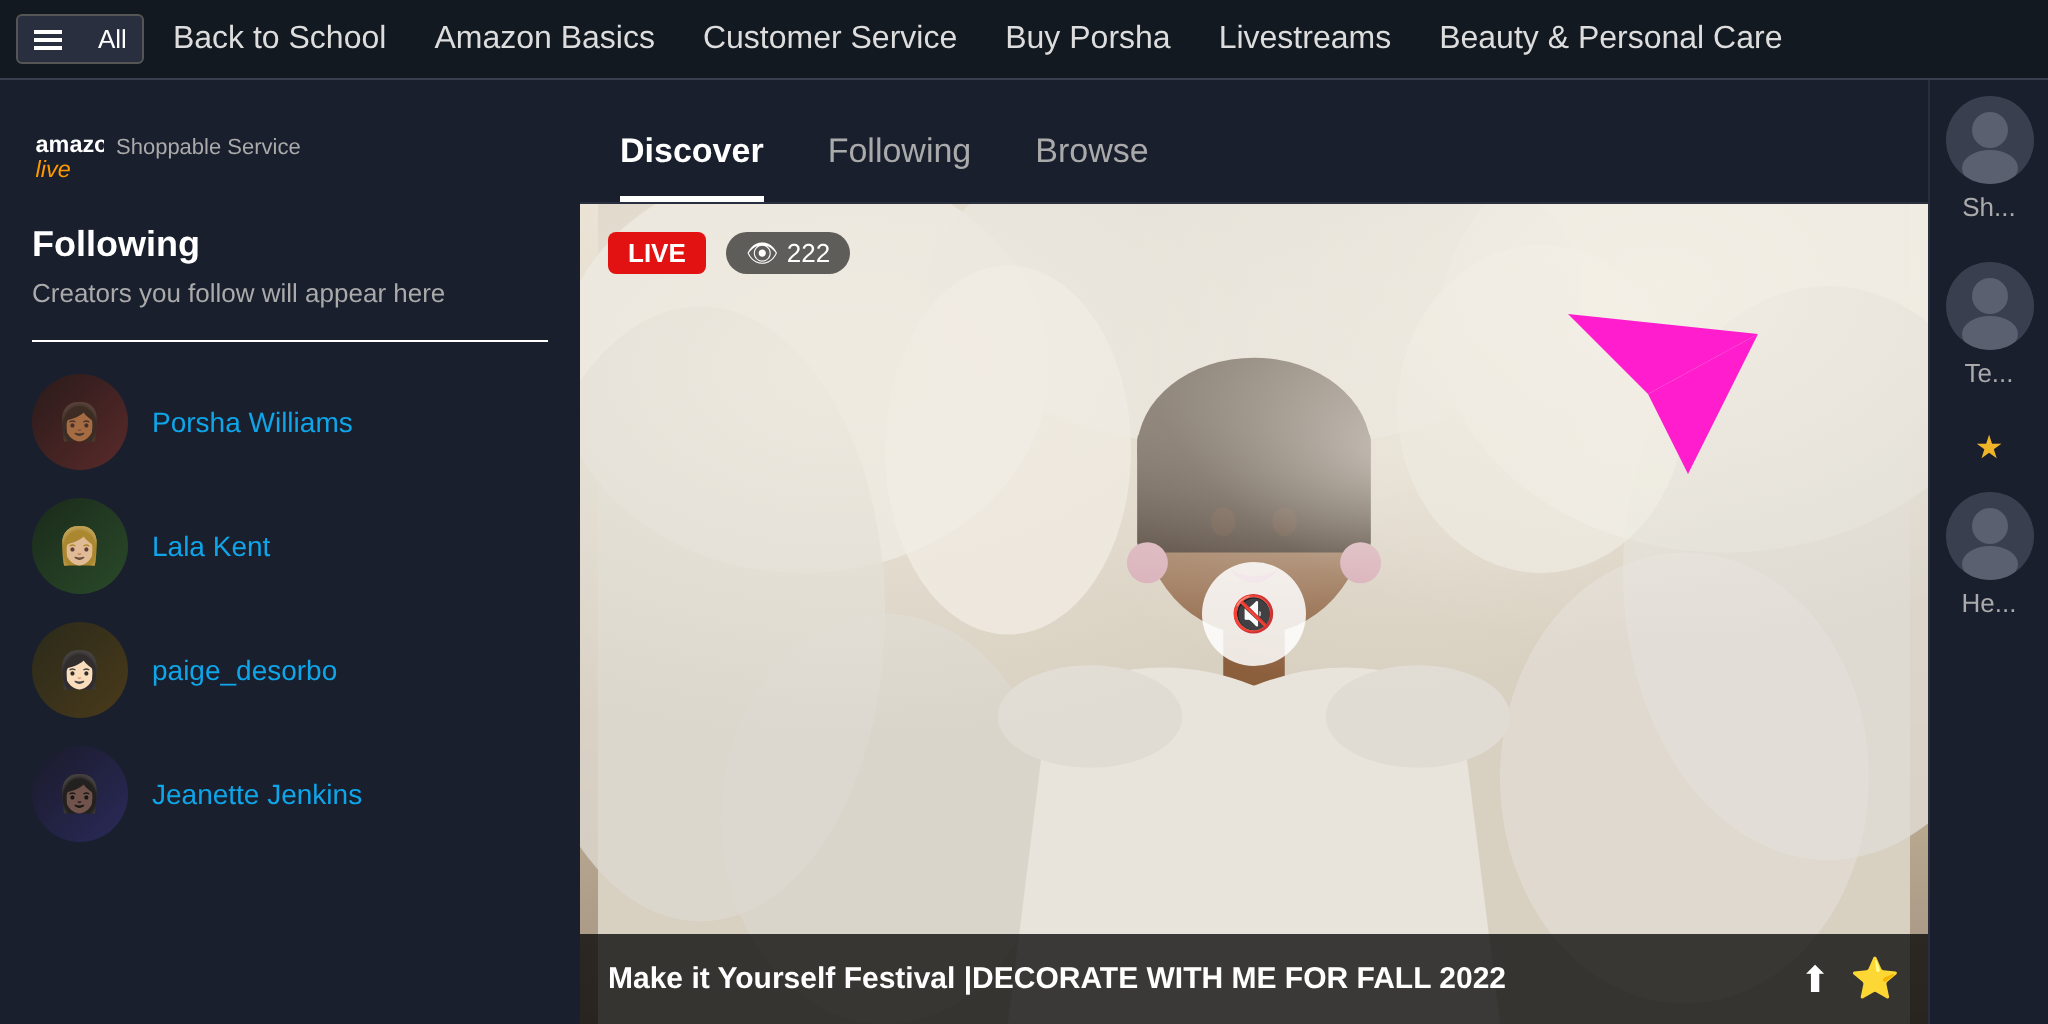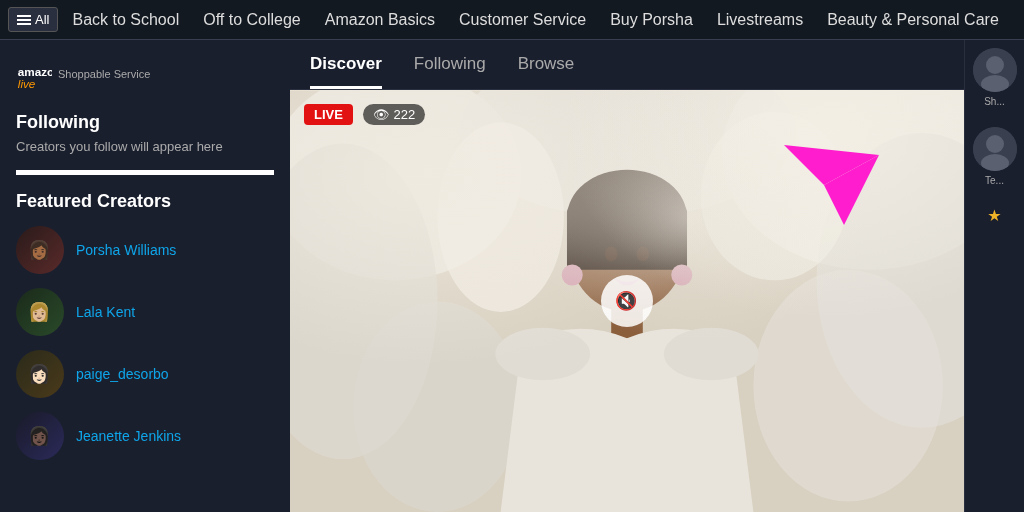--- a/index.html
+++ b/index.html
@@ -19,21 +19,21 @@
       display: flex;
       align-items: center;
       padding: 0 8px;
       gap: 4px;
       border-bottom: 1px solid #3a3f4f;
       overflow: hidden;
     }
     .nav-all-btn {
       display: flex;
       align-items: center;
-      gap: 4px;
+      gap: 18px;
       background: #2a2f3f;
       border: 1px solid #555;
       color: #fff;
       padding: 4px 8px;
       border-radius: 3px;
       font-size: 13px;
       cursor: pointer;
       white-space: nowrap;
     }
     .nav-all-btn .hamburger {
@@ -91,21 +91,21 @@
       font-size: 18px;
       font-weight: bold;
       color: #fff;
       margin-bottom: 6px;
     }
     .sidebar-subtitle {
       font-size: 13px;
       color: #aaa;
       margin-bottom: 16px;
       padding-bottom: 16px;
-      border-bottom: 5px solid #ffffff;
+      border-bottom: 1px solid #ffffff;
     }
     .featured-title {
       font-size: 18px;
       font-weight: bold;
       color: #fff;
       margin-bottom: 14px;
     }
     .creator-item {
       display: flex;
       align-items: center;
@@ -150,20 +150,21 @@
       padding: 14px 20px 0;
       background: #1a1f2e;
       border-bottom: 1px solid #2a2f3f;
     }
     .tab {
       font-size: 17px;
       color: #aaa;
       padding-bottom: 12px;
       cursor: pointer;
       position: relative;
+      margin-top: 12px;
     }
     .tab.active {
       color: #fff;
       font-weight: 600;
       border-bottom: 3px solid #fff;
     }
 
     
     .video-container {
       flex: 1;
@@ -299,21 +300,21 @@
       border-radius: 50%;
       background: #3a3f4f;
       display: flex;
       align-items: center;
       justify-content: center;
       margin-bottom: 4px;
       overflow: hidden;
       cursor: pointer;
     }
     .right-avatar-label {
-      font-size: 10px;
+      font-size: 13px;
       color: #aaa;
       text-align: right;
       margin-bottom: 8px;
       overflow: hidden;
       white-space: nowrap;
     }
 
     .right-item {
       display: flex;
       flex-direction: column;
@@ -332,21 +333,20 @@
 <nav class="top-nav">
   <button class="nav-all-btn">
     <div class="hamburger">
       <span></span>
         <span></span>
         <span></span>
     </div>
     <span>All</span>
   </button>
   <span class="nav-item">Back to School</span>
-  <span class="nav-item">Off to College</span>
   <span class="nav-item">Amazon Basics</span>
   <span class="nav-item">Customer Service</span>
   <span class="nav-item">Buy Porsha</span>
   <span class="nav-item">Livestreams</span>
   <span class="nav-item">Beauty &amp; Personal Care</span>
 </nav>
 
 <div class="main-layout">
 
   <aside class="sidebar">
@@ -355,21 +355,20 @@
       <svg class="amazon-logo-icon" viewBox="0 0 40 40">
         <text x="2" y="22" font-size="13" fill="white" font-weight="bold">amazon</text>
         <text x="2" y="36" font-size="13" fill="#ff9900" font-style="italic">live</text>
       </svg>
       <span class="shoppable-text">Shoppable Service</span>
     </div>
 
     <div class="sidebar-section-title">Following</div>
     <div class="sidebar-subtitle">Creators you follow will appear here</div>
 
-    <div class="featured-title">Featured Creators</div>
 
     <div class="creator-item">
       <div class="creator-avatar porsha">👩🏾</div>
       <span class="creator-name">Porsha Williams</span>
     </div>
 
     <div class="creator-item">
       <div class="creator-avatar lala">👩🏼</div>
       <span class="creator-name">Lala Kent</span>
     </div>
@@ -452,20 +451,27 @@
         <div class="viewers">
           <span>👁</span>
           <span>222</span>
         </div>
       </div>
 
       <div class="mute-btn">
         <span style="font-size:18px;">🔇</span>
       </div>
 
+      <div class="video-bottom">
+        <span class="video-title">Make it Yourself Festival |DECORATE WITH ME FOR FALL 2022</span>
+        <div class="video-actions">
+          <span class="share-btn">⬆</span>
+          <span class="star-btn">⭐</span>
+        </div>
+      </div>
 
     </div>
   </div>
 
   <div class="right-sidebar">
     <div class="right-item">
       <div class="right-avatar">
         <svg width="44" height="44" viewBox="0 0 44 44">
             <circle cx="22" cy="22" r="22" fill="#3a3f4f"></circle>
             <circle cx="22" cy="17" r="9" fill="#5a6070"></circle>
@@ -480,15 +486,25 @@
             <circle cx="22" cy="22" r="22" fill="#3a3f4f"></circle>
             <circle cx="22" cy="17" r="9" fill="#5a6070"></circle>
             <ellipse cx="22" cy="36" rx="14" ry="9" fill="#5a6070"></ellipse>
           </svg>
       </div>
       <span class="right-avatar-label">Te...</span>
     </div>
     <div class="right-item">
       <span class="star-gold">★</span>
     </div>
+    <div class="right-item">
+      <div class="right-avatar">
+        <svg width="44" height="44" viewBox="0 0 44 44">
+            <circle cx="22" cy="22" r="22" fill="#3a3f4f"></circle>
+            <circle cx="22" cy="17" r="9" fill="#5a6070"></circle>
+            <ellipse cx="22" cy="36" rx="14" ry="9" fill="#5a6070"></ellipse>
+          </svg>
+      </div>
+      <span class="right-avatar-label">He...</span>
+    </div>
   </div>
 
 </div>
 
 </body></html>

